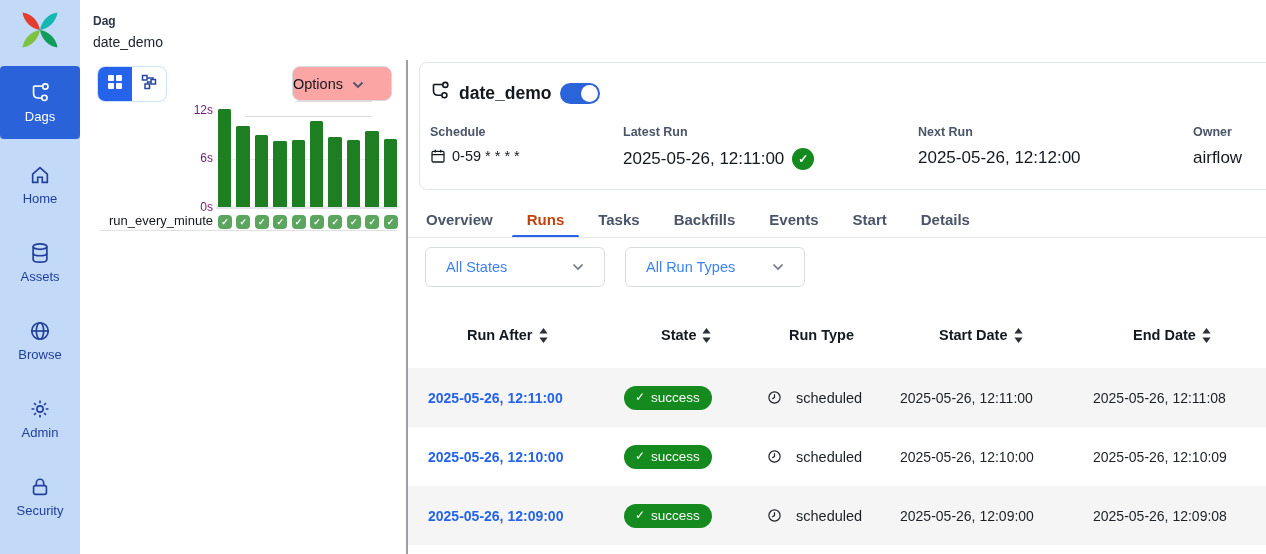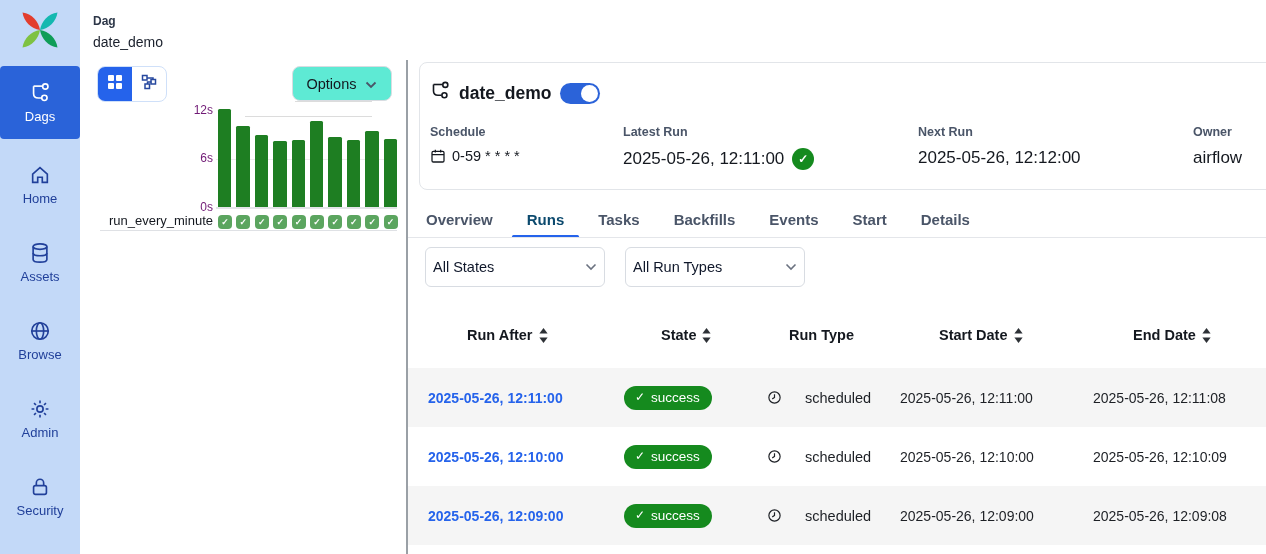--- a/index.html
+++ b/index.html
@@ -18,21 +18,21 @@
   .nav-item svg { width:22px; height:22px; }
   
   .top-header { position:absolute; left:80px; top:0; width:1186px; height:60px; background:#fff; }
   .crumb-section { position:absolute; left:13px; top:14px; font-size:12px; font-weight:bold; color:#2d3748; }
   .crumb-dag { position:absolute; left:13px; top:34px; font-size:14px; color:#1a202c; }
   
   .left-panel { position:absolute; left:80px; top:60px; width:326px; height:494px; background:#fff; }
   .toggle-group { position:absolute; left:17px; top:6px; width:70px; height:36px; border:1px solid #cfe0f9; border-radius:8px; background:#fff; display:flex; overflow:hidden; }
   .tbtn { width:34px; height:100%; display:flex; align-items:center; justify-content:center; cursor:pointer; color:#27489f; }
   .tbtn.selected { background:#2563eb; color:#fff; }
-  .options-btn { position:absolute; left:212px; top:6px; width:100px; height:35px; border:1px solid #d9dce1; border-radius:8px; background:#5eead4; display:flex; align-items:center; justify-content:center; gap:9px; font-size:14.5px; color:#14181f; cursor:pointer; }
+  .options-btn { position:absolute; left:212px; top:6px; width:100px; height:35px; border:1px solid #d9dce1; border-radius:8px; background:#fca5a5; display:flex; align-items:center; gap:9px; font-size:14.5px; color:#14181f; cursor:pointer; }
   .ytick { position:absolute; width:32px; text-align:right; font-size:12px; color:#701a75; }
   .gridline { position:absolute; background:#ededed; height:1px; }
   .helperline { position:absolute; background:#dcdcdc; height:1.5px; }
   .axisline { position:absolute; background:#e3e5e8; height:1.5px; }
   .bar { position:absolute; width:13.4px; background:#1e7e22; border-radius:1.5px 1.5px 0 0; cursor:pointer; }
   .tsq { position:absolute; width:14px; height:14px; border-radius:4px; background:#5ba55f; color:#fff; font-size:9px; font-weight:bold; display:flex; align-items:center; justify-content:center; cursor:pointer; }
   .task-label { position:absolute; left:0; width:133px; top:153px; text-align:right; font-size:13px; color:#14181f; white-space:nowrap; }
   .task-sep { position:absolute; left:20px; top:170px; width:297px; height:1px; background:#dfe1e5; }
   
   .v-divider { position:absolute; left:406px; top:60px; width:2px; height:494px; background:#9aa0a6; cursor:col-resize; }
@@ -44,36 +44,36 @@
   .dag-toggle { position:relative; width:40px; height:21px; border-radius:11px; background:#2b63d9; cursor:pointer; }
   .dag-toggle .knob { position:absolute; right:2px; top:2px; width:17px; height:17px; border-radius:50%; background:#fff; }
   .stat { position:absolute; top:62px; }
   .stat-label { font-size:12.5px; font-weight:bold; color:#4a5568; }
   .stat-value { margin-top:9px; font-size:17px; color:#14181f; display:flex; align-items:center; gap:8px; white-space:nowrap; }
   .stat-value.small { font-size:14.5px; gap:6px; }
   .badge-circle { width:22px; height:22px; border-radius:50%; background:#158a1e; color:#fff; font-size:12px; font-weight:bold; display:flex; align-items:center; justify-content:center; }
   
   .tabs { position:absolute; left:3px; top:142px; height:35px; display:flex; gap:4px; }
   .tab { position:relative; padding:0 15px; display:flex; align-items:center; font-size:15px; font-weight:bold; color:#4a5568; cursor:pointer; white-space:nowrap; }
-  .tab.active { color:#0c4a6e; }
+  .tab.active { color:#c2410c; }
   .tab.active::after { content:""; position:absolute; left:0; right:0; bottom:-1px; height:3px; border-radius:2px; background:#2563eb; }
   .tabs-border { position:absolute; left:0; right:0; top:177px; height:1px; background:#e4e6ea; }
   
-  .select { position:absolute; top:187px; width:180px; height:40px; border:1px solid #d8dce2; border-radius:6px; background:#fff; display:flex; align-items:center; justify-content:space-between; padding:0 7px; font-size:14.5px; color:#0f172a; cursor:pointer; }
+  .select { position:absolute; top:187px; width:180px; height:40px; border:1px solid #d8dce2; border-radius:6px; background:#fff; display:flex; align-items:center; justify-content:space-between; padding:0 20px; font-size:14.5px; color:#3b82f6; cursor:pointer; }
   .select .chev { color:#6b7280; display:flex; }
   
   .thead { position:absolute; left:0; right:0; top:252px; height:46px; display:flex; align-items:center; }
   .th { display:flex; align-items:center; gap:6px; font-size:14.5px; font-weight:bold; color:#14181f; cursor:pointer;margin-left:22px; }
   .sort-icon { display:flex; flex-direction:column; line-height:0; color:#2d3136; }
   .trow { position:absolute; left:0; right:0; height:59px; display:flex; align-items:center; font-size:14px; color:#1d2025; cursor:pointer; }
   .trow.striped { background:#f5f5f5; }
   .cell { display:flex; align-items:center; }
   .run-link { color:#2563eb; font-weight:bold; font-size:14px; cursor:pointer; }
   .state-pill { display:inline-flex; align-items:center; gap:6px; background:#158a1e; color:#fff; border-radius:999px; padding:4px 12px 5px 11px; font-size:13.5px; }
-  .runtype { display:flex; align-items:center; gap:23px; font-size:14.5px; }
+  .runtype { display:flex; align-items:center; gap:14px; font-size:14.5px; }
 </style>
 </head>
 <body>
 
 <div class="sidebar">
   <div class="logo">
     <svg viewBox="0 0 44 44">
       <path d="M22 22 C13 20.5 6 14 4.5 4.5 C14 6 20.5 13 22 22 Z" fill="#e23d2e"></path>
       <path d="M22 22 C23.5 13 30 6 39.5 4.5 C38 14 31 20.5 22 22 Z" fill="#14b8b0"></path>
       <path d="M22 22 C31 23.5 38 30 39.5 39.5 C30 38 23.5 31 22 22 Z" fill="#0f9d58"></path>

